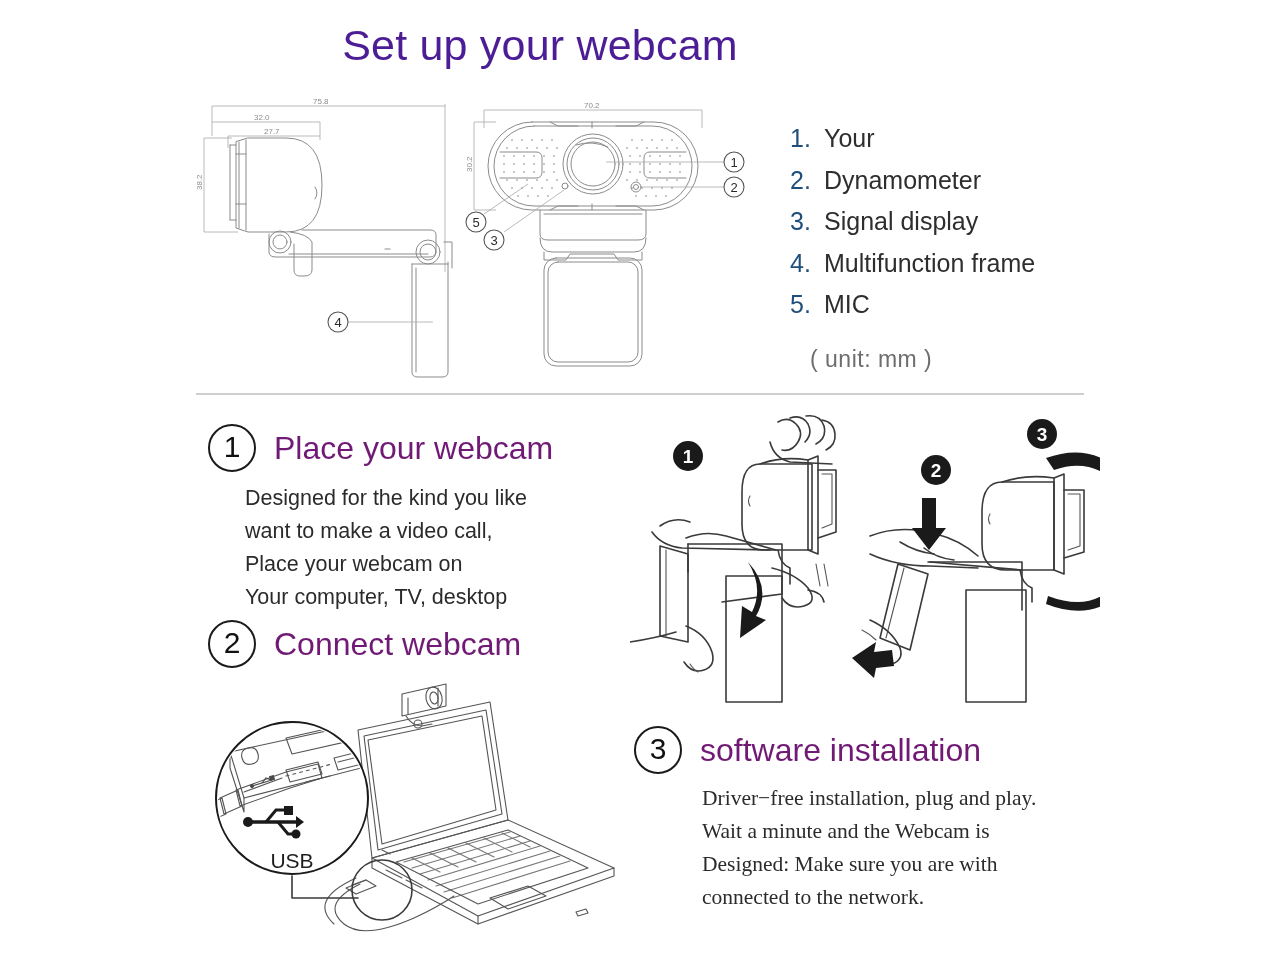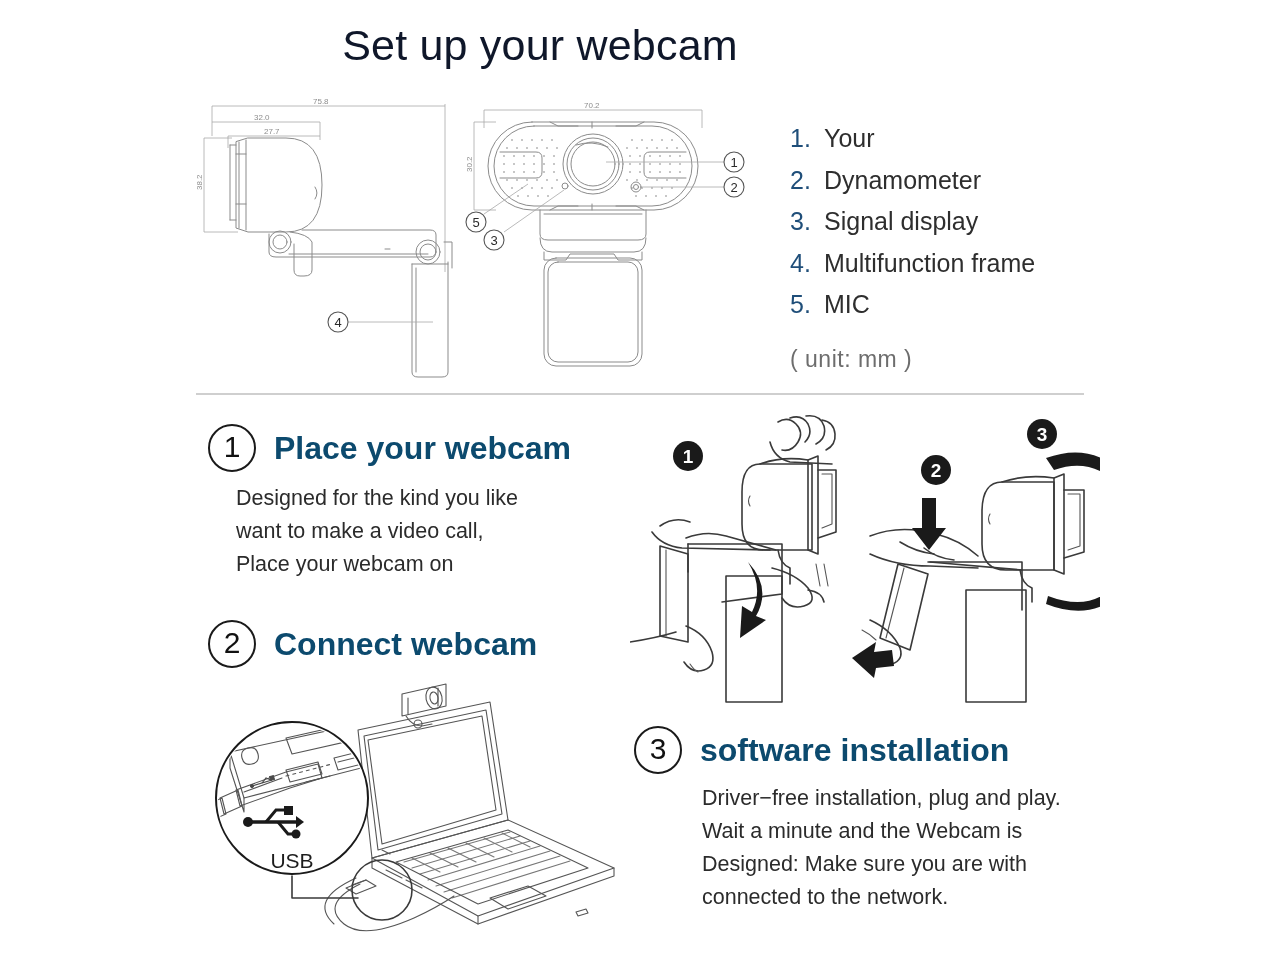--- a/index.html
+++ b/index.html
@@ -24,21 +24,21 @@
   
   #page-title {
     position: absolute;
     top: 22px;
     left: 0;
     width: 1080px;
     text-align: center;
     font-size: 43px;
     font-weight: 400;
     letter-spacing: 0.2px;
-    color: #0f172a;
+    color: #4c1d95;
     line-height: 1.1;
   }
 
   
   #exploded-views {
     position: absolute;
     left: 190px;
     top: 92px;
     width: 590px;
     height: 295px;
@@ -65,20 +65,21 @@
     width: 34px;
     flex: 0 0 34px;
     font-size: 25px;
   }
   .legend-label { font-size: 25px; }
   #unit-note {
     margin-top: 20px;
     font-size: 23px;
     color: #6d6d6d;
     letter-spacing: 0.5px;
+    margin-left: 20px;
   }
 
   
   #section-divider {
     position: absolute;
     left: 196px;
     top: 393px;
     width: 888px;
     height: 2px;
     background: #cfcfcf;
@@ -100,37 +101,37 @@
     align-items: center;
     justify-content: center;
     font-size: 30px;
     color: #111;
     line-height: 1;
     padding-bottom: 2px;
     box-sizing: border-box;
   }
   .step-title {
     font-size: 32px;
-    color: #0c4a6e;
-    font-weight: 700;
+    color: #701a75;
+    font-weight: 400;
     white-space: nowrap;
   }
   .step-body {
     font-size: 21.5px;
     line-height: 33px;
     color: #2b2b2b;
   }
 
   #step-1 { position: absolute; left: 208px; top: 424px; width: 420px; }
-  #step-1 .step-body { margin: 10px 0 0 28px; }
+  #step-1 .step-body { margin: 10px 0 0 37px; }
 
   #step-2 { position: absolute; left: 208px; top: 620px; width: 420px; }
 
   #step-3 { position: absolute; left: 634px; top: 726px; width: 470px; }
-  #step-3 .step-body { margin: 8px 0 0 68px; }
+  #step-3 .step-body { margin: 8px 0 0 68px; font-family: Liberation Serif, serif; }
 
   
   #illus-place { position: absolute; left: 630px; top: 414px; width: 470px; height: 290px; }
   #illus-connect { position: absolute; left: 190px; top: 672px; width: 440px; height: 268px; }
 
   .ln { fill: none; stroke: #3a3a3a; stroke-width: 1.6; stroke-linecap: round; stroke-linejoin: round; }
   .ln-thin { fill: none; stroke: #555; stroke-width: 1.1; stroke-linecap: round; stroke-linejoin: round; }
   .ln-draw { fill: none; stroke: #8b8b8b; stroke-width: 1; stroke-linecap: round; stroke-linejoin: round; }
   .ln-dim { fill: none; stroke: #a8a8a8; stroke-width: 0.8; }
   .dimtext { font-family: "Liberation Sans", sans-serif; font-size: 8px; fill: #8d8d8d; }
@@ -393,20 +394,21 @@
 
   <div id="step-1">
     <div class="step-head">
       <div class="step-circle">1</div>
       <div class="step-title">Place your webcam</div>
     </div>
     <div class="step-body">
       <div>Designed for the kind you like</div>
       <div>want to make a video call,</div>
       <div>Place your webcam on</div>
+      <div>Your computer, TV, desktop</div>
     </div>
   </div>
 
   <div id="step-2">
     <div class="step-head">
       <div class="step-circle">2</div>
       <div class="step-title">Connect webcam</div>
     </div>
   </div>
 

